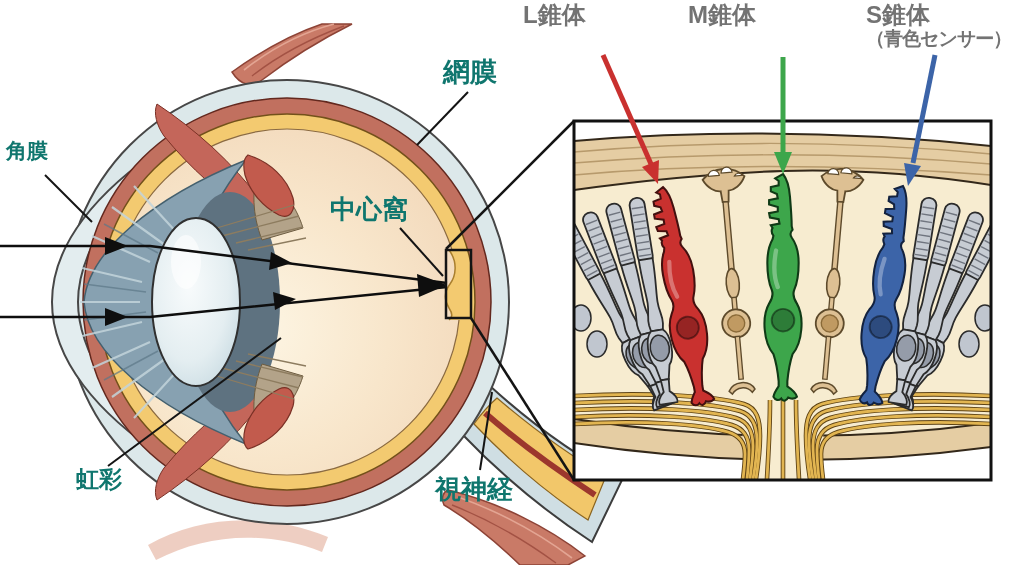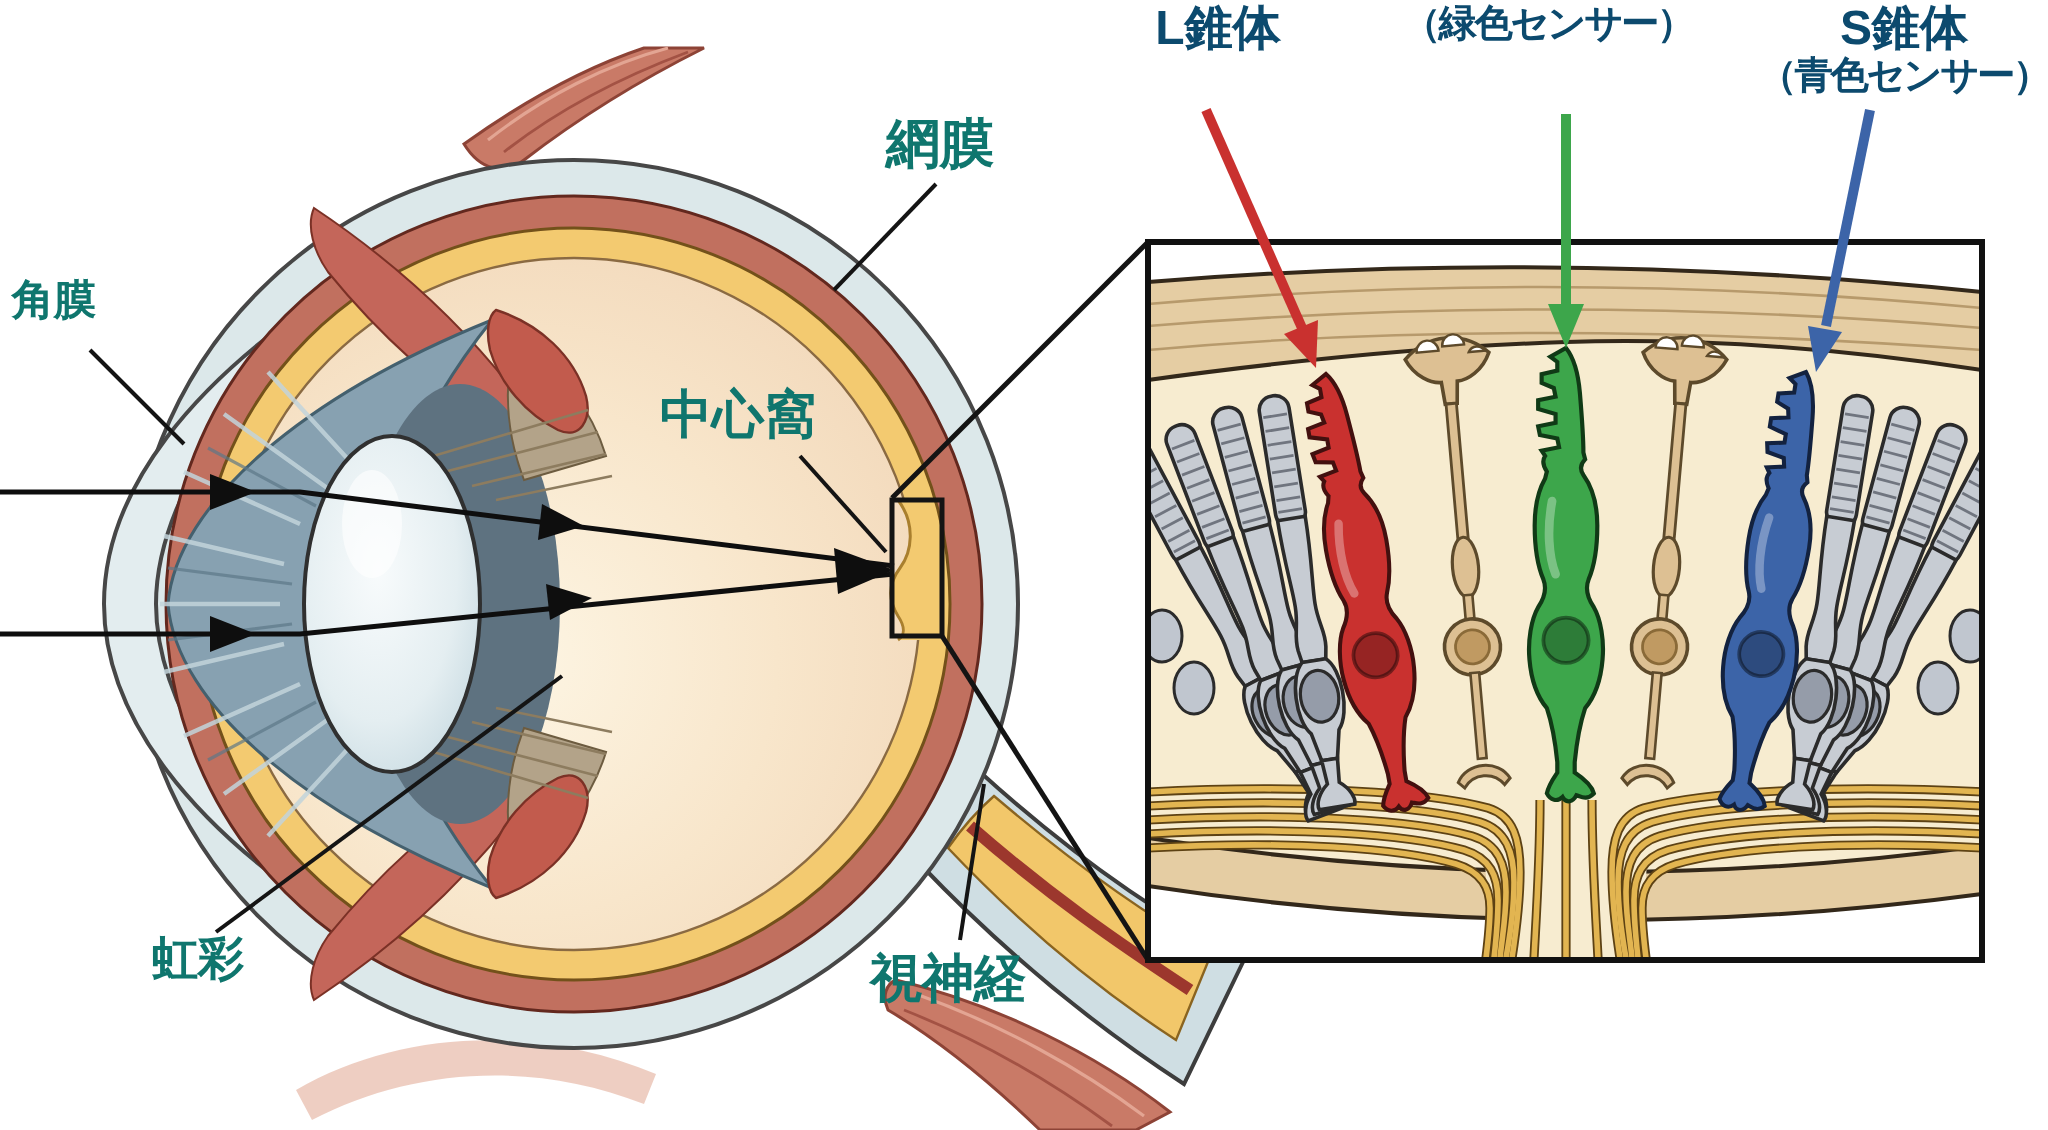--- a/index.html
+++ b/index.html
@@ -1,20 +1,20 @@
 <!DOCTYPE html>
 <html><head>
 <meta charset="utf-8">
 <style>
   html,body{margin:0;padding:0;background:#fff;}
   #stage{position:relative;width:1024px;height:565px;overflow:hidden;background:#ffffff;
          font-family:"Liberation Sans","DejaVu Sans",sans-serif;}
   #stage svg{position:absolute;left:0;top:0;}
   .lbl{position:absolute;color:#0f766e;font-weight:700;white-space:nowrap;line-height:1.05;}
-  .hdr{position:absolute;text-align:center;color:#0c4a6e;font-weight:700;}
+  .hdr{position:absolute;color:#737373;font-weight:700;}
   .hdr .l1{font-size:24px;line-height:1.1;}
   .hdr .l2{font-size:19px;line-height:1.15;letter-spacing:-1px;}
 </style>
 </head>
 <body>
 
 <div id="stage">
 <svg width="1024" height="565" viewBox="0 0 1024 565">
   <defs>
     <radialGradient id="vitr" cx="42%" cy="58%" r="68%">
@@ -226,27 +226,27 @@
     <polygon points="658,184 642,167 659,160" fill="#c9312f"></polygon>
     <line x1="783" y1="57" x2="783" y2="152" stroke-width="5" stroke="#3da64b"></line>
     <polygon points="783,174 774,152 792,152" fill="#3da64b"></polygon>
     <line x1="935" y1="55" x2="913" y2="163" stroke-width="5" stroke="#3c64a8"></line>
     <polygon points="908,186 904,163 921,166" fill="#3c64a8"></polygon>
   </g>
 </svg>
 
 <div class="lbl" style="left:6px;top:140px;font-size:21px;">角膜</div>
 <div class="lbl" style="left:443px;top:58px;font-size:27px;">網膜</div>
-<div class="lbl" style="left:330px;top:196px;font-size:26px;font-family:Liberation Mono, monospace;">中心窩</div>
+<div class="lbl" style="left:330px;top:196px;font-size:26px;">中心窩</div>
 <div class="lbl" style="left:76px;top:467px;font-size:23px;">虹彩</div>
 <div class="lbl" style="left:435px;top:476px;font-size:26px;">視神経</div>
 
 <div class="hdr" style="left:523px;top:2px;width:172px;">
   <div class="l1">L錐体</div>
 </div>
 <div class="hdr" style="left:688px;top:2px;width:172px;">
-  <div class="l2">（緑色センサー）</div>
+  <div class="l1">M錐体</div>
 </div>
 <div class="hdr" style="left:866px;top:2px;width:172px;">
   <div class="l1">S錐体</div>
   <div class="l2">（青色センサー）</div>
 </div>
 </div>
 
 </body></html>

